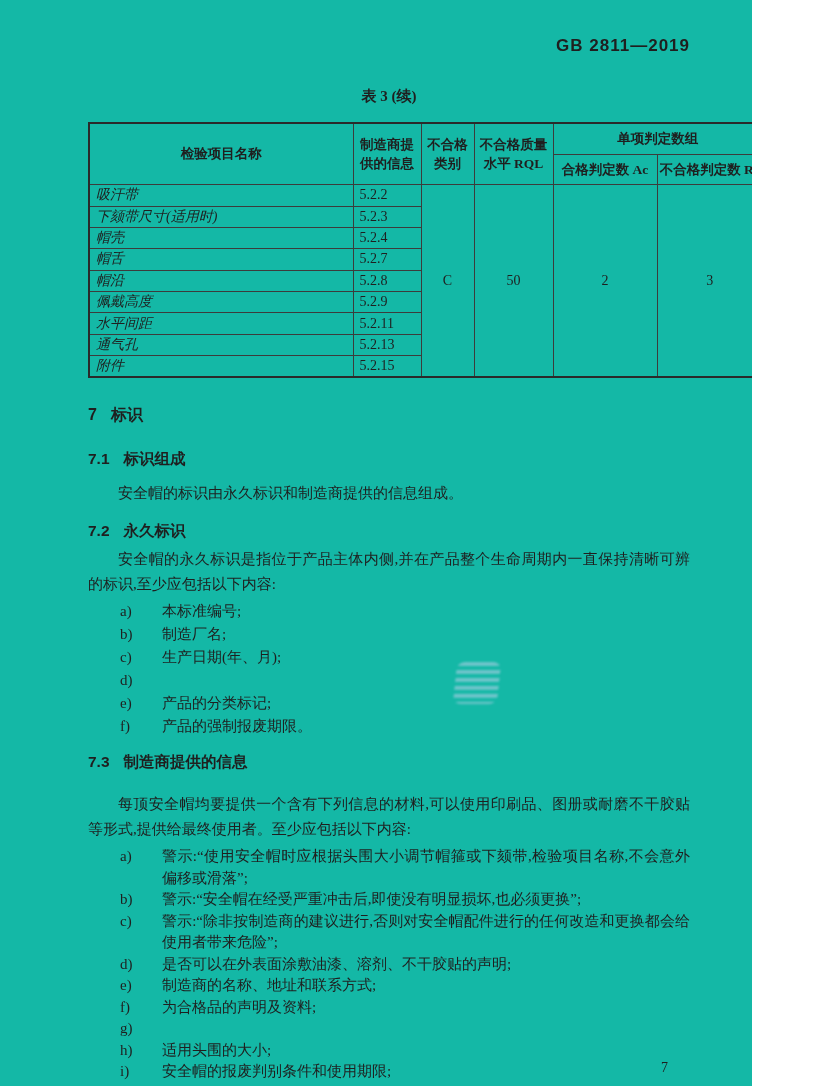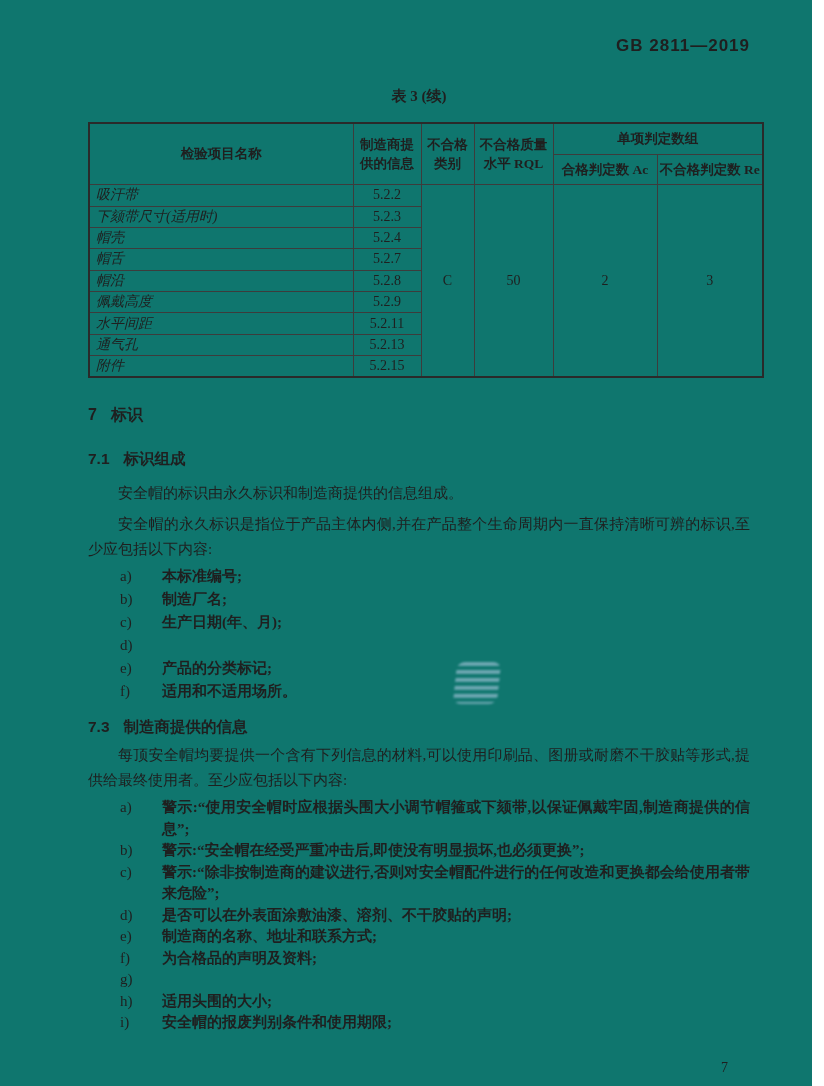--- a/index.html
+++ b/index.html
@@ -1,19 +1,19 @@
 <!DOCTYPE html>
 <html><head>
 <meta charset="utf-8">
 <style>
   html,body { margin:0; padding:0; background:#ffffff; }
   .page {
     position:relative;
-    width:812px; height:1086px;
-    background:#0f766e;
+    width:752px; height:1086px;
+    background:#14b8a6;
     color:#1f1f1f;
     font-family:"Liberation Serif","DejaVu Serif",serif;
     overflow:hidden;
     box-sizing:border-box;
     padding:36px 62px 0 88px;
   }
   .doc-code {
     text-align:right;
     font-family:"Liberation Sans","DejaVu Sans",sans-serif;
     font-weight:bold;
@@ -47,21 +47,21 @@
     text-align:center;
     vertical-align:middle;
   }
   table.spec tbody td {
     font-size:14px;
     height:21.4px;
     padding:1px 6px;
     vertical-align:middle;
   }
   td.name { text-align:left; padding-left:9px;font-style:italic; }
-  td.clause { text-align:center; font-size:13.5px; }
+  td.clause { text-align:left; font-size:13.5px; }
   td.center { text-align:center; font-size:14px; }
   .h1 {
     margin-top:26px;
     font-family:"Liberation Sans","DejaVu Sans",sans-serif;
     font-weight:bold;
     font-size:16px;
     line-height:22px;
   }
   .h2 {
     font-family:"Liberation Sans","DejaVu Sans",sans-serif;
@@ -74,32 +74,32 @@
   .h2.s73 { margin-top:13px; }
   .sec-num { margin-right:14px; }
   .para {
     font-size:15px;
     line-height:25px;
     text-align:justify;
     text-indent:2em;
   }
   .para.p71 { margin-top:12px; }
   .para.p72 { margin-top:6px; }
-  .para.p73 { margin-top:6px; }
+  .para.p73 { margin-top:20px; }
   .list { margin-top:3px; }
   .list73 { margin-top:4px; }
   .list-item {
     display:flex;
     font-size:15px;
     line-height:23px;
     padding-left:32px;
   }
   .list73 .list-item { line-height:21.5px; }
   .li-label { flex:none; width:42px; }
-  .li-text { flex:1; text-align:justify;font-weight:bold; }
+  .li-text { flex:1; text-align:justify; }
   .watermark {
     position:absolute;
     left:455px; top:662px;
     width:44px; height:42px;
     background:
       repeating-linear-gradient(180deg,
         #b9cfe9 0px, #b9cfe9 4px,
         rgba(255,255,255,0) 4px, rgba(255,255,255,0) 8px);
     border-radius:8px;
     opacity:0.55;
@@ -190,20 +190,23 @@
 
   <div class="h1">
     <span class="sec-num">7</span><span>标识</span>
   </div>
 
   <div class="h2 s71">
     <span class="sec-num">7.1</span><span>标识组成</span>
   </div>
   <div class="para p71">安全帽的标识由永久标识和制造商提供的信息组成。</div>
 
+  <div class="h2 s72">
+    <span class="sec-num">7.2</span><span>永久标识</span>
+  </div>
   <div class="para p72">安全帽的永久标识是指位于产品主体内侧,并在产品整个生命周期内一直保持清晰可辨的标识,至少应包括以下内容:</div>
 
   <div class="list list72">
     <div class="list-item">
       <span class="li-label">a)</span>
       <span class="li-text">本标准编号;</span>
     </div>
     <div class="list-item">
       <span class="li-label">b)</span>
       <span class="li-text">制造厂名;</span>
@@ -214,33 +217,33 @@
     </div>
     <div class="list-item">
       <span class="li-label">d)</span>
     </div>
     <div class="list-item">
       <span class="li-label">e)</span>
       <span class="li-text">产品的分类标记;</span>
     </div>
     <div class="list-item">
       <span class="li-label">f)</span>
-      <span class="li-text">适用和不适用场所。</span>
+      <span class="li-text">产品的强制报废期限。</span>
     </div>
   </div>
 
   <div class="h2 s73">
     <span class="sec-num">7.3</span><span>制造商提供的信息</span>
   </div>
   <div class="para p73">每顶安全帽均要提供一个含有下列信息的材料,可以使用印刷品、图册或耐磨不干胶贴等形式,提供给最终使用者。至少应包括以下内容:</div>
 
   <div class="list list73">
     <div class="list-item">
       <span class="li-label">a)</span>
-      <span class="li-text">警示:“使用安全帽时应根据头围大小调节帽箍或下颏带,以保证佩戴牢固,制造商提供的信息”;</span>
+      <span class="li-text">警示:“使用安全帽时应根据头围大小调节帽箍或下颏带,检验项目名称,不会意外偏移或滑落”;</span>
     </div>
     <div class="list-item">
       <span class="li-label">b)</span>
       <span class="li-text">警示:“安全帽在经受严重冲击后,即使没有明显损坏,也必须更换”;</span>
     </div>
     <div class="list-item">
       <span class="li-label">c)</span>
       <span class="li-text">警示:“除非按制造商的建议进行,否则对安全帽配件进行的任何改造和更换都会给使用者带来危险”;</span>
     </div>
     <div class="list-item">

